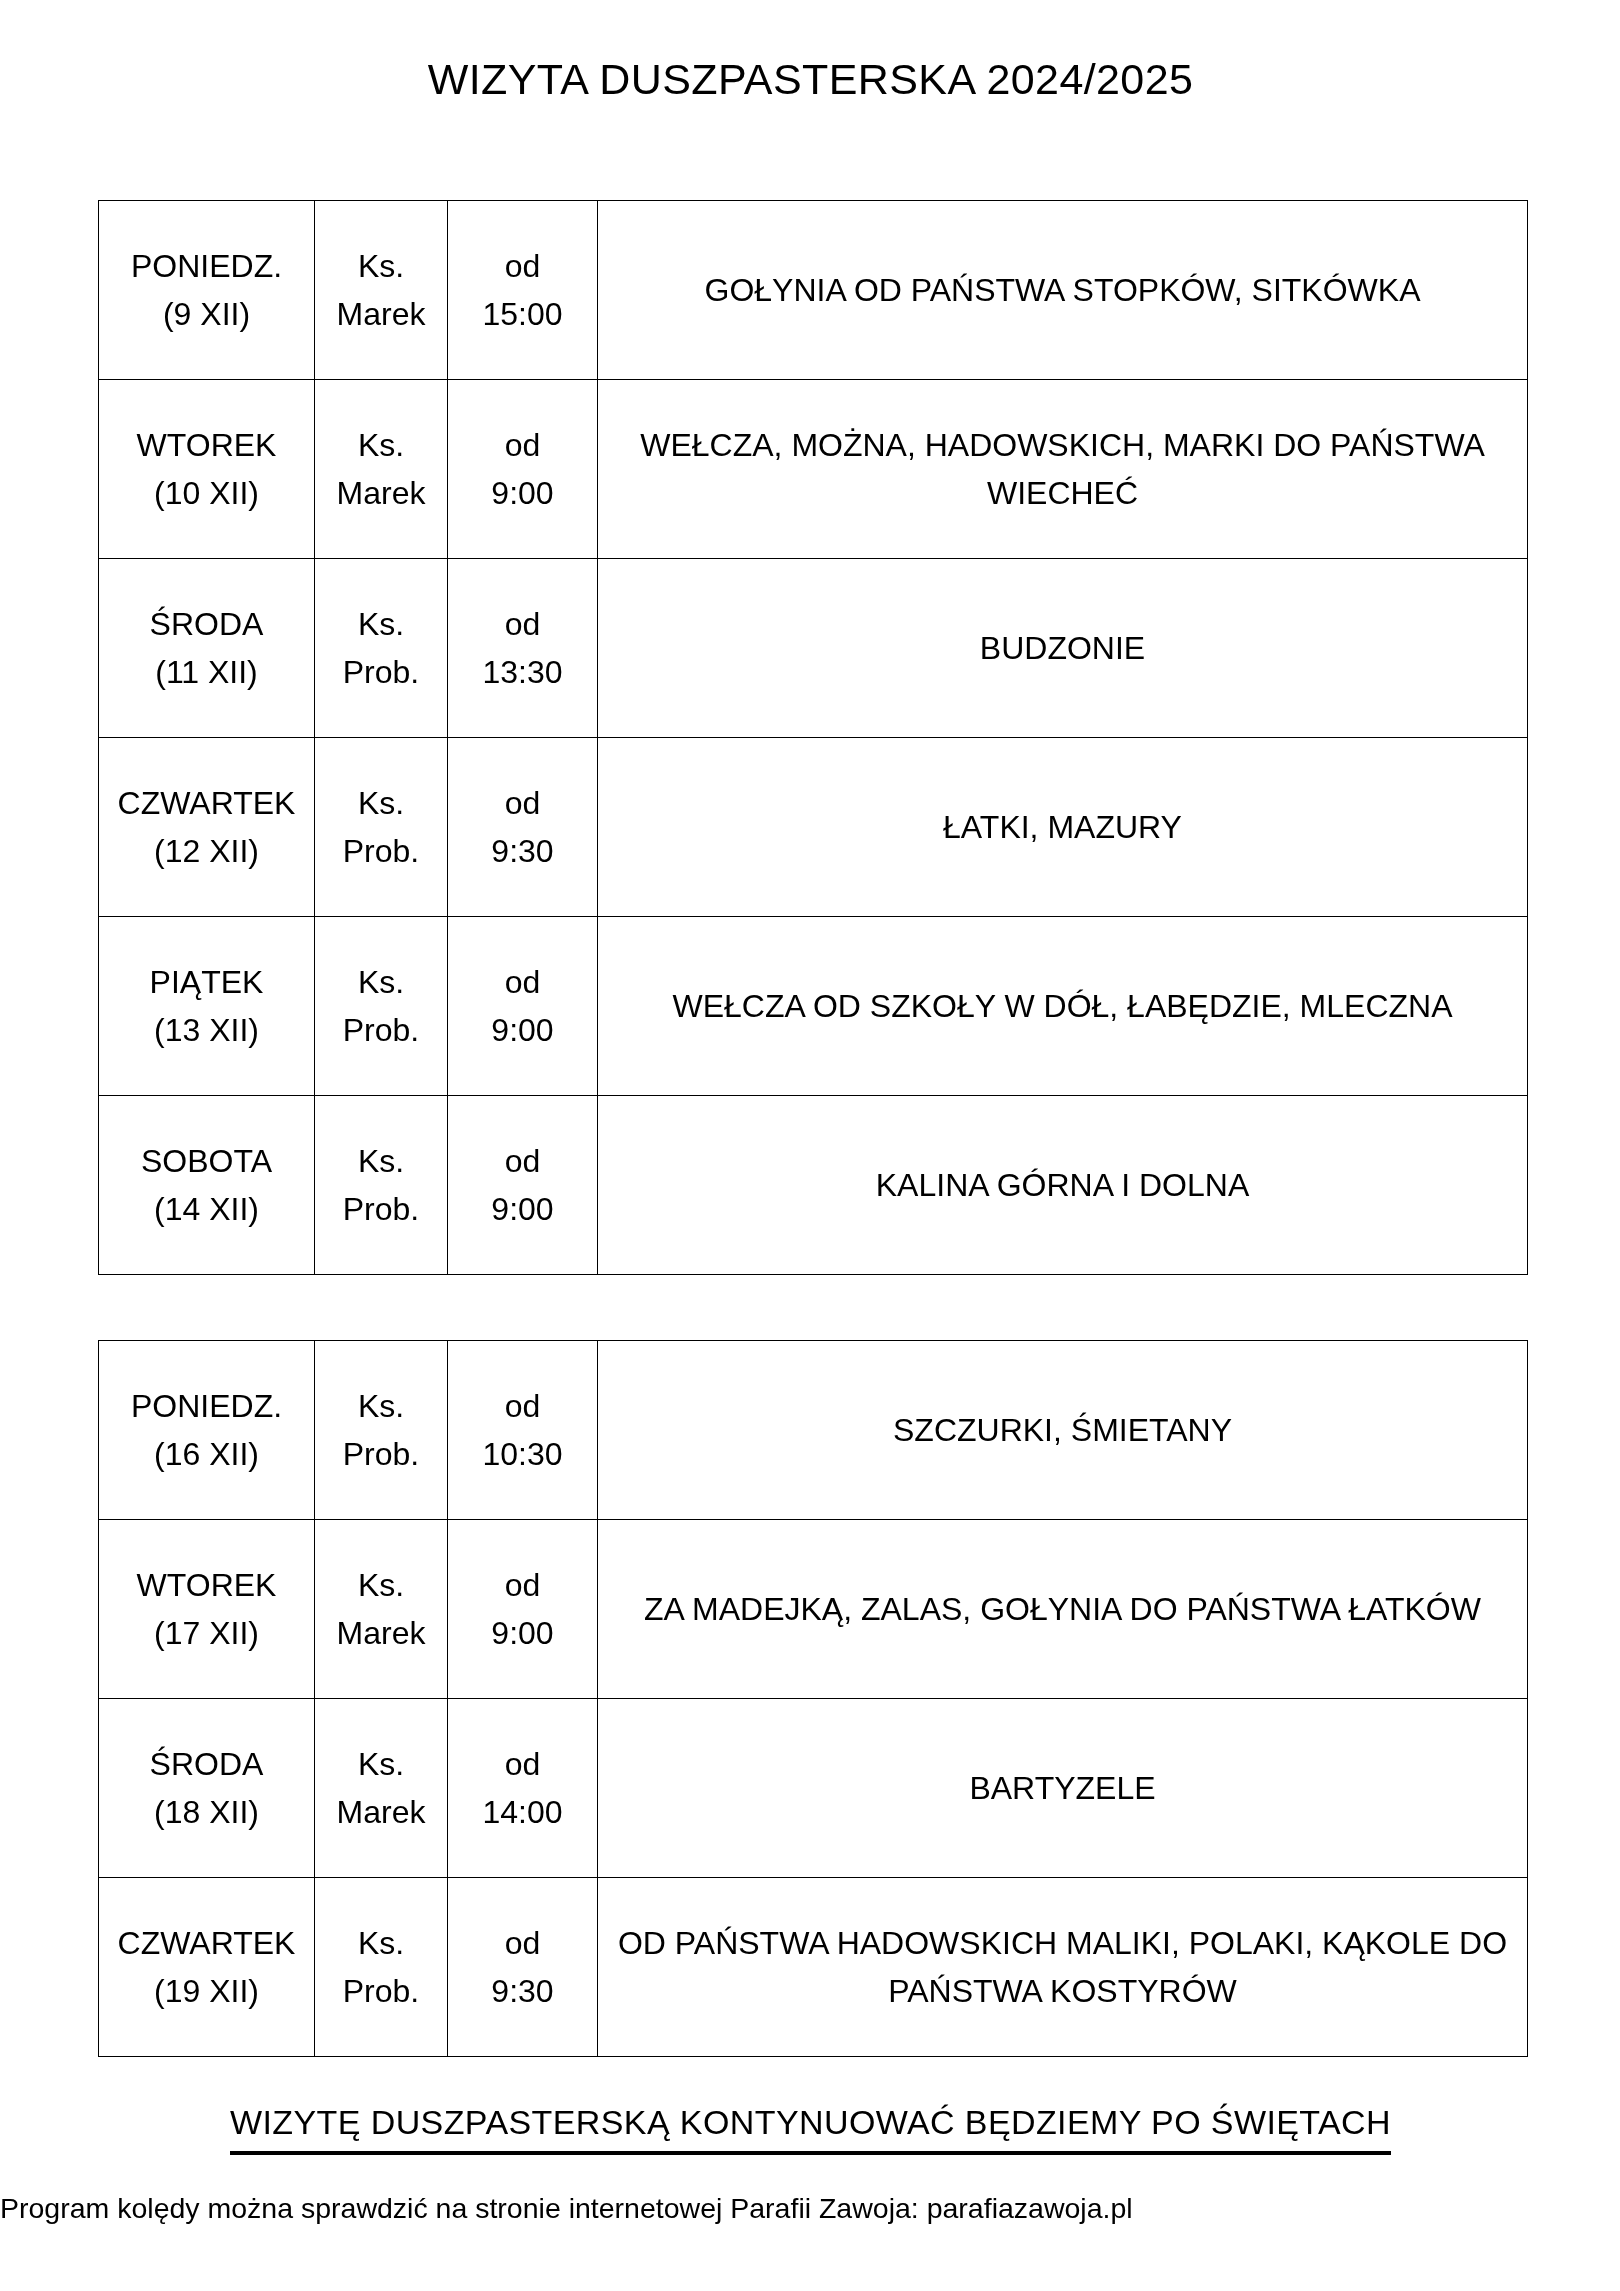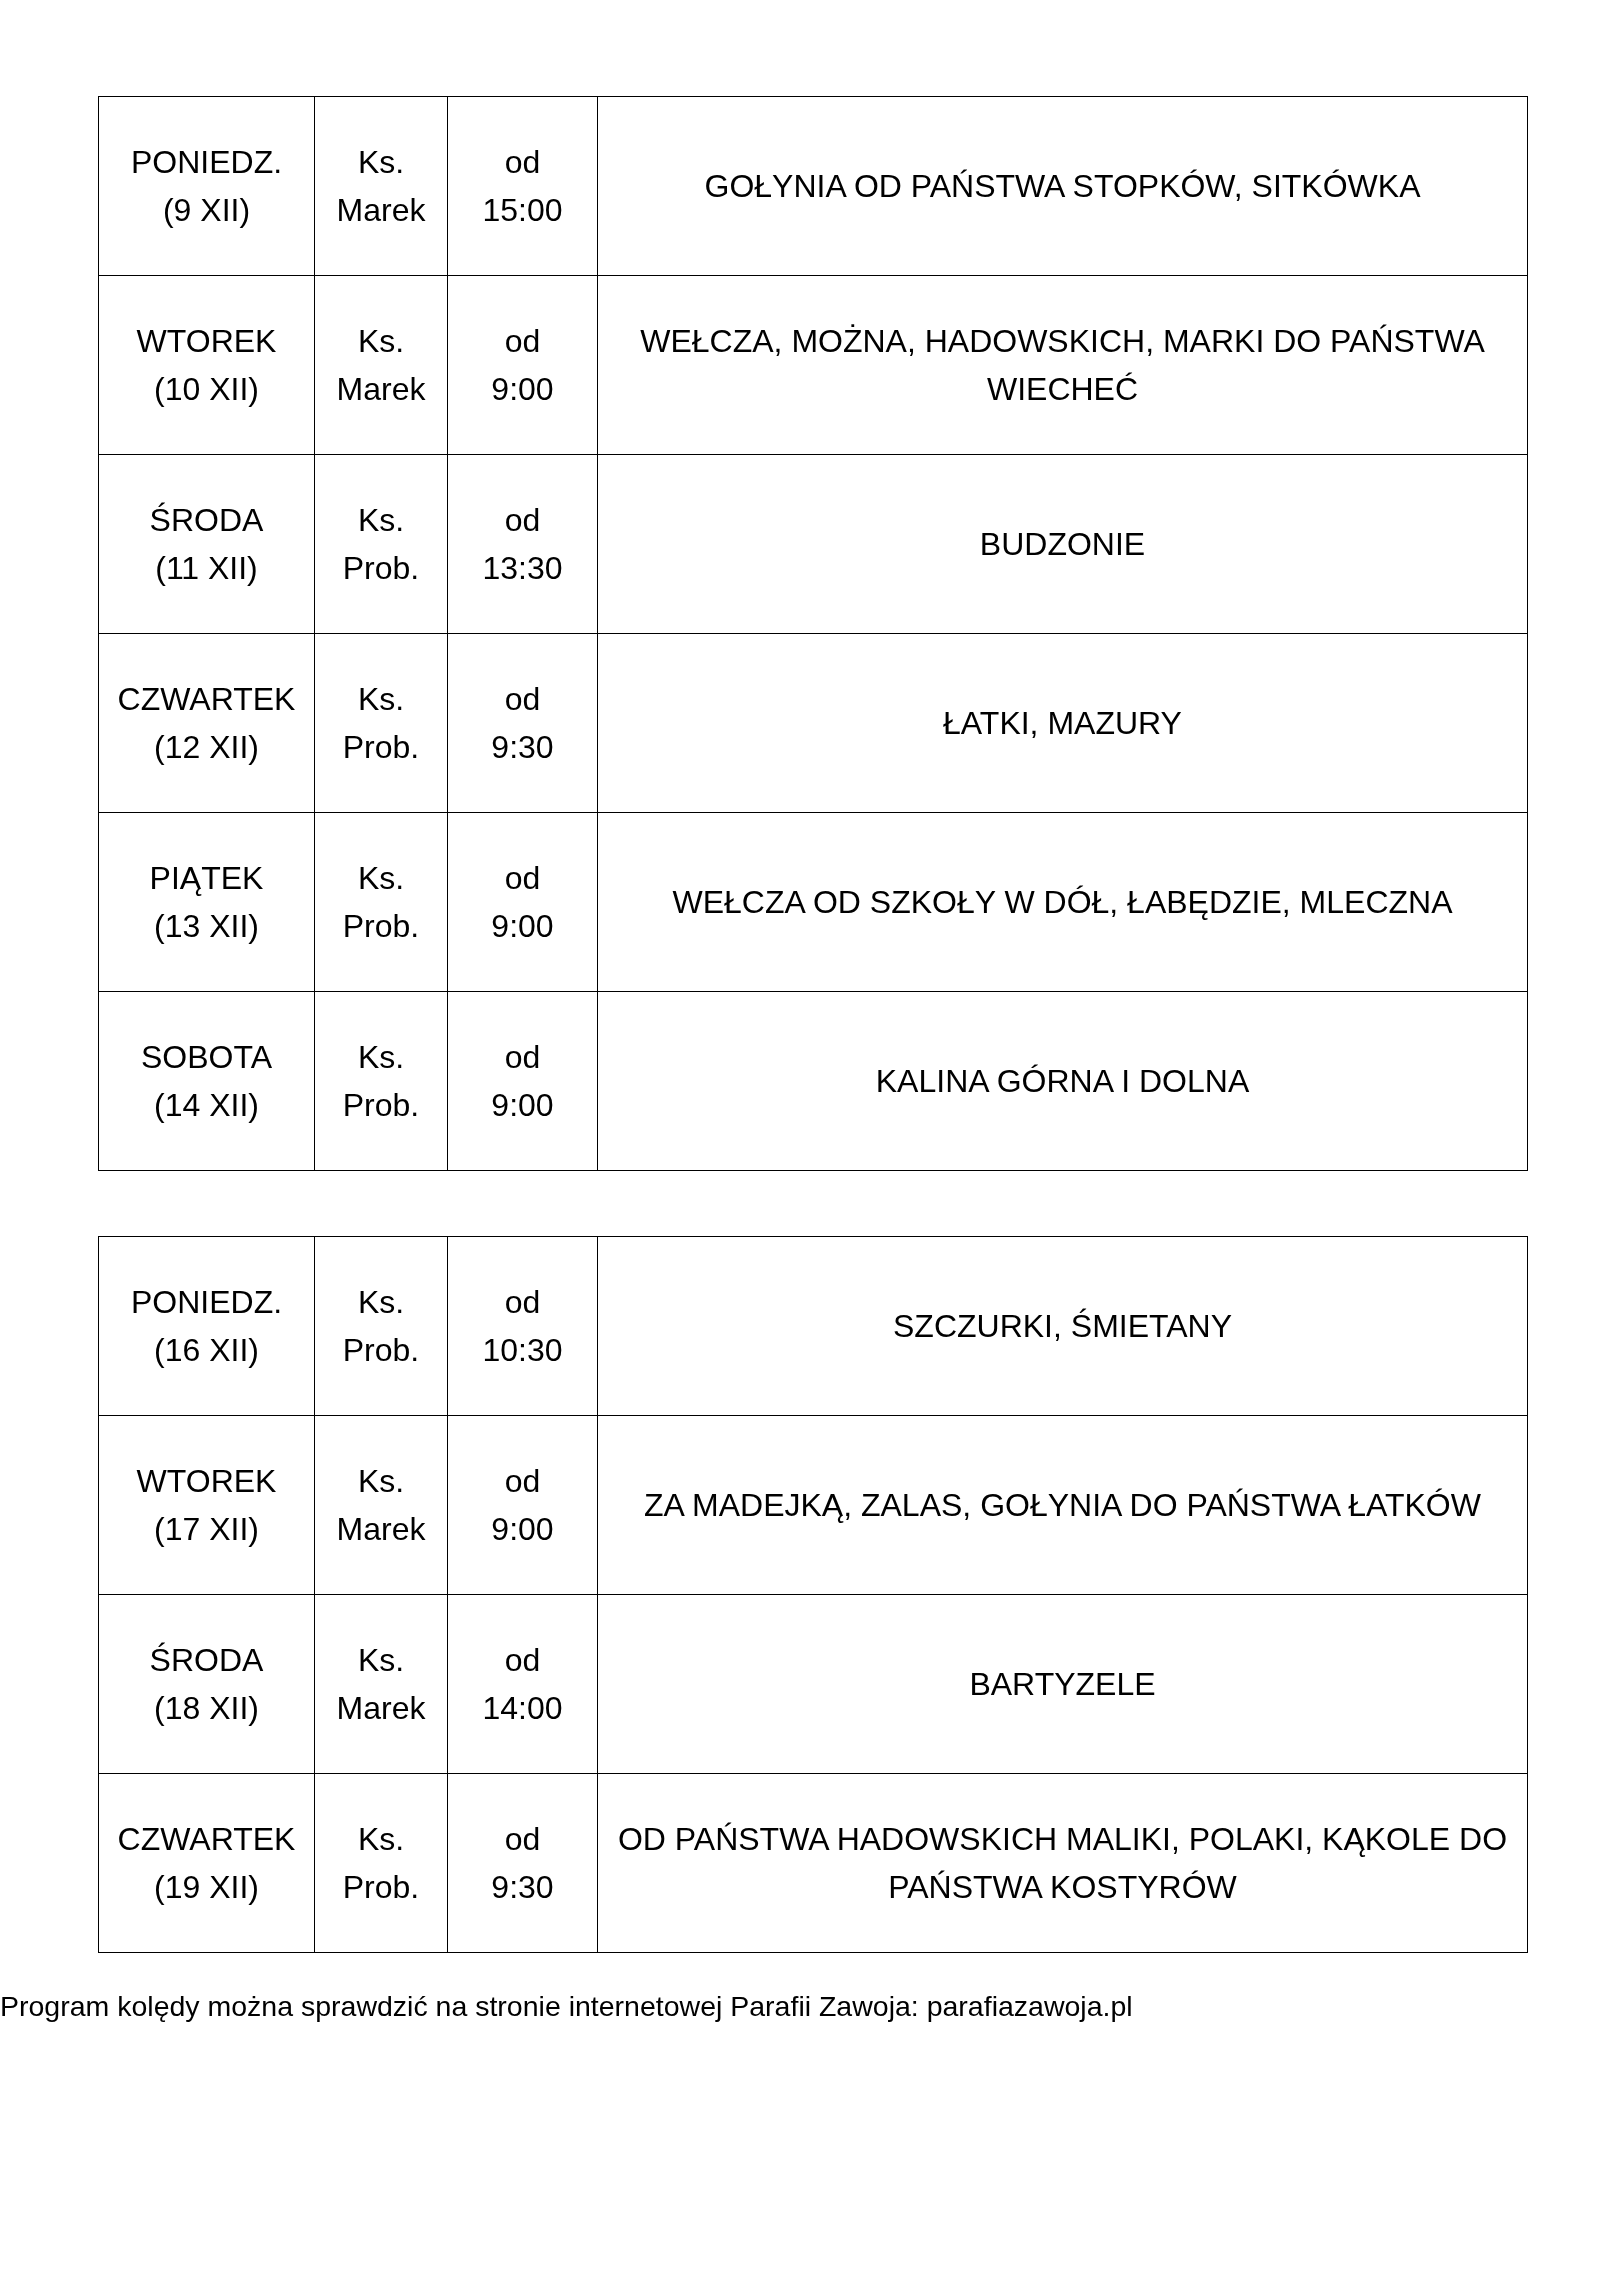--- a/index.html
+++ b/index.html
@@ -79,20 +79,21 @@
     text-align: left;
     font-size: 28.5px;
     font-weight: 400;
   }
 </style>
 </head>
 <body>
 
 <div class="page">
 
+  <h1 class="page-title">WIZYTA DUSZPASTERSKA 2024/2025</h1>
 
   <table class="schedule first">
     <tbody>
       <tr>
         <td class="c-day">
           <div>PONIEDZ.</div>
           <div>(9 XII)</div>
         </td>
         <td class="c-priest">
           <div>Ks.</div>
@@ -260,17 +261,20 @@
           <div>od</div>
           <div>9:30</div>
         </td>
         <td class="c-route">
           <div>OD PAŃSTWA HADOWSKICH MALIKI, POLAKI, KĄKOLE DO PAŃSTWA KOSTYRÓW</div>
         </td>
       </tr>
     </tbody>
   </table>
 
+  <div class="footer-heading">
+    <span class="underlined">WIZYTĘ DUSZPASTERSKĄ KONTYNUOWAĆ BĘDZIEMY PO ŚWIĘTACH</span>
+  </div>
 
   <div class="footer-note">Program kolędy można sprawdzić na stronie internetowej Parafii Zawoja: parafiazawoja.pl</div>
 
 </div>
 
 
 </body></html>

